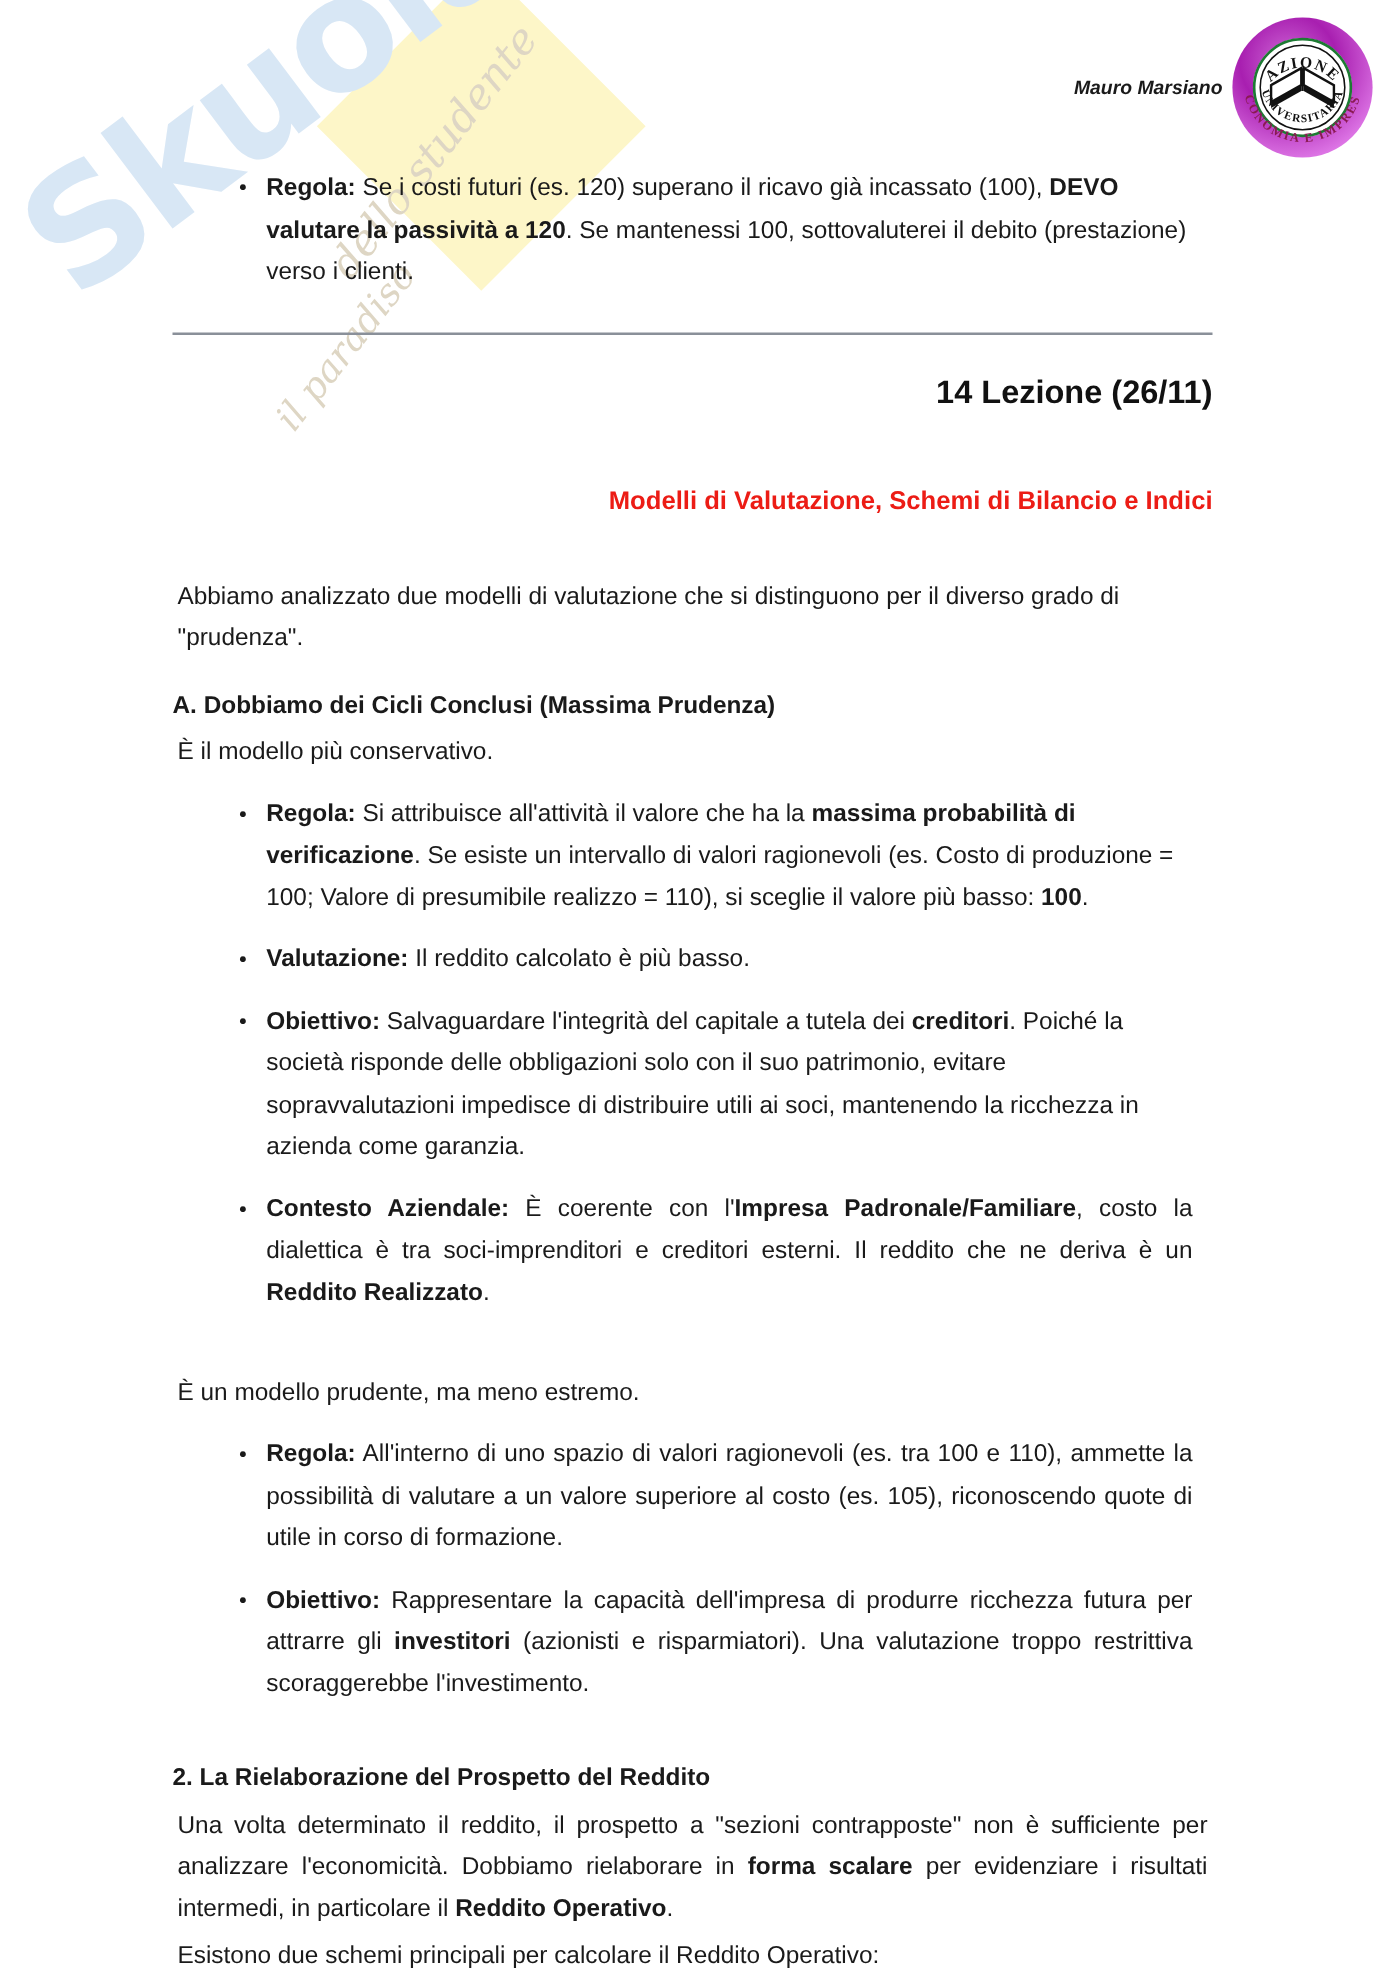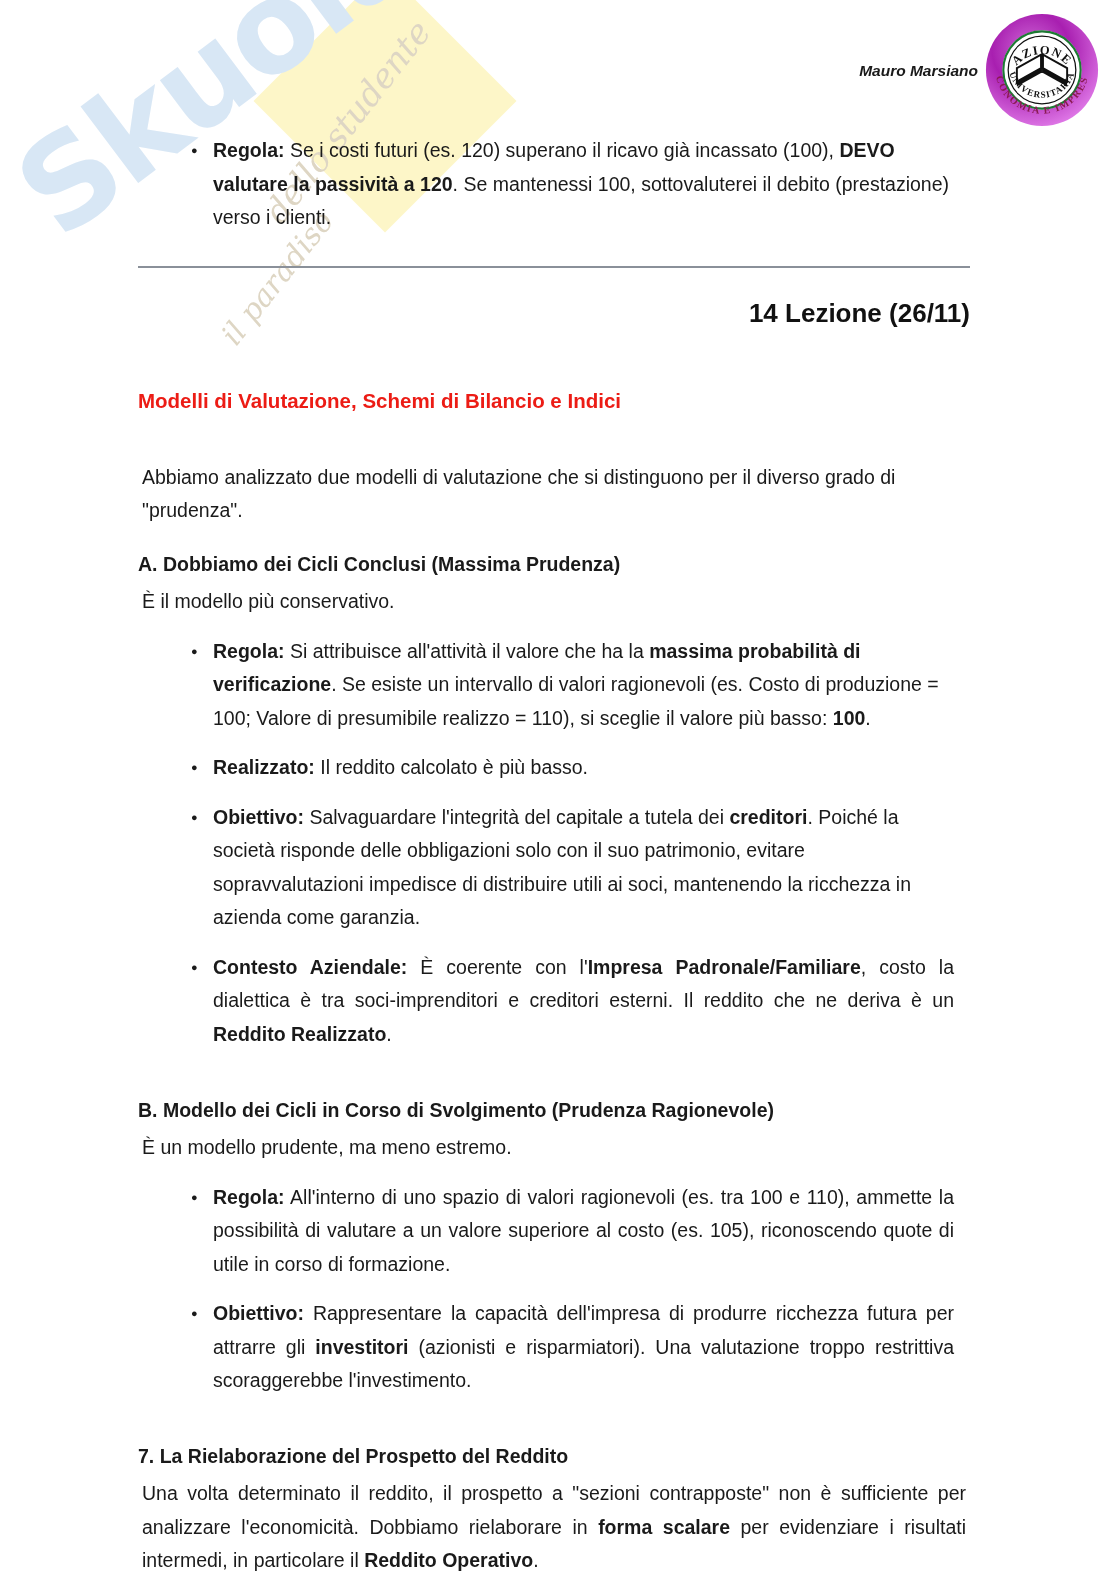--- a/index.html
+++ b/index.html
@@ -149,21 +149,21 @@
   }
 
   .lesson-title {
     text-align: right;
     font-weight: bold;
     font-size: 26px;
     margin: 23px 0 0 0;
     color: #111111;
   }
   .lesson-subtitle {
-    text-align: left;
+    text-align: right;
     font-weight: bold;
     font-size: 20.5px;
     color: #ec1c15;
     margin: 48px 0 0 0;
   }
 
   .sec-heading {
     font-weight: bold;
     font-size: 19.5px;
     margin: 0;
@@ -238,38 +238,37 @@
 
     <p class="para">Abbiamo analizzato due modelli di valutazione che si distinguono per il diverso grado di "prudenza".</p>
 
     <div class="sp-s"></div>
 
     <div class="sec-heading">A. Dobbiamo dei Cicli Conclusi (Massima Prudenza)</div>
     <p class="para">È il modello più conservativo.</p>
 
     <ul class="bullet-list">
       <li><b>Regola:</b><span> Si attribuisce all'attività il valore che ha la </span><b>massima probabilità di verificazione</b><span>. Se esiste un intervallo di valori ragionevoli (es. Costo di produzione = 100; Valore di presumibile realizzo = 110), si sceglie il valore più basso: </span><b>100</b><span>.</span></li>
-      <li><b>Realizzato:</b><span> Il reddito calcolato è più basso.</span></li>
+      <li><b>Valutazione:</b><span> Il reddito calcolato è più basso.</span></li>
       <li><b>Obiettivo:</b><span> Salvaguardare l'integrità del capitale a tutela dei </span><b>creditori</b><span>. Poiché la società risponde delle obbligazioni solo con il suo patrimonio, evitare sopravvalutazioni impedisce di distribuire utili ai soci, mantenendo la ricchezza in azienda come garanzia.</span></li>
       <li class="justify"><b>Contesto Aziendale:</b><span> È coerente con l'</span><b>Impresa Padronale/Familiare</b><span>, costo la dialettica è tra soci-imprenditori e creditori esterni. Il reddito che ne deriva è un </span><b>Reddito Realizzato</b><span>.</span></li>
     </ul>
 
     <div class="sp-m"></div>
 
-    <div class="sec-heading">B. Modello dei Cicli in Corso di Svolgimento (Prudenza Ragionevole)</div>
     <p class="para">È un modello prudente, ma meno estremo.</p>
 
     <ul class="bullet-list">
       <li class="justify"><b>Regola:</b><span> All'interno di uno spazio di valori ragionevoli (es. tra 100 e 110), ammette la possibilità di valutare a un valore superiore al costo (es. 105), riconoscendo quote di utile in corso di formazione.</span></li>
       <li class="justify"><b>Obiettivo:</b><span> Rappresentare la capacità dell'impresa di produrre ricchezza futura per attrarre gli </span><b>investitori</b><span> (azionisti e risparmiatori). Una valutazione troppo restrittiva scoraggerebbe l'investimento.</span></li>
     </ul>
 
     <div class="sp-m"></div>
 
-    <div class="sec-heading">7. La Rielaborazione del Prospetto del Reddito</div>
+    <div class="sec-heading">2. La Rielaborazione del Prospetto del Reddito</div>
     <p class="para justify"><span>Una volta determinato il reddito, il prospetto a "sezioni contrapposte" non è sufficiente per analizzare l'economicità. Dobbiamo rielaborare in </span><b>forma scalare</b><span> per evidenziare i risultati intermedi, in particolare il </span><b>Reddito Operativo</b><span>.</span></p>
     <p class="para">Esistono due schemi principali per calcolare il Reddito Operativo:</p>
 
     <div class="sp-m"></div>
 
     <div class="sec-heading">Schema A: Valore e Costi della Produzione Ottenuta</div>
 
   </div>
 </div>
 

